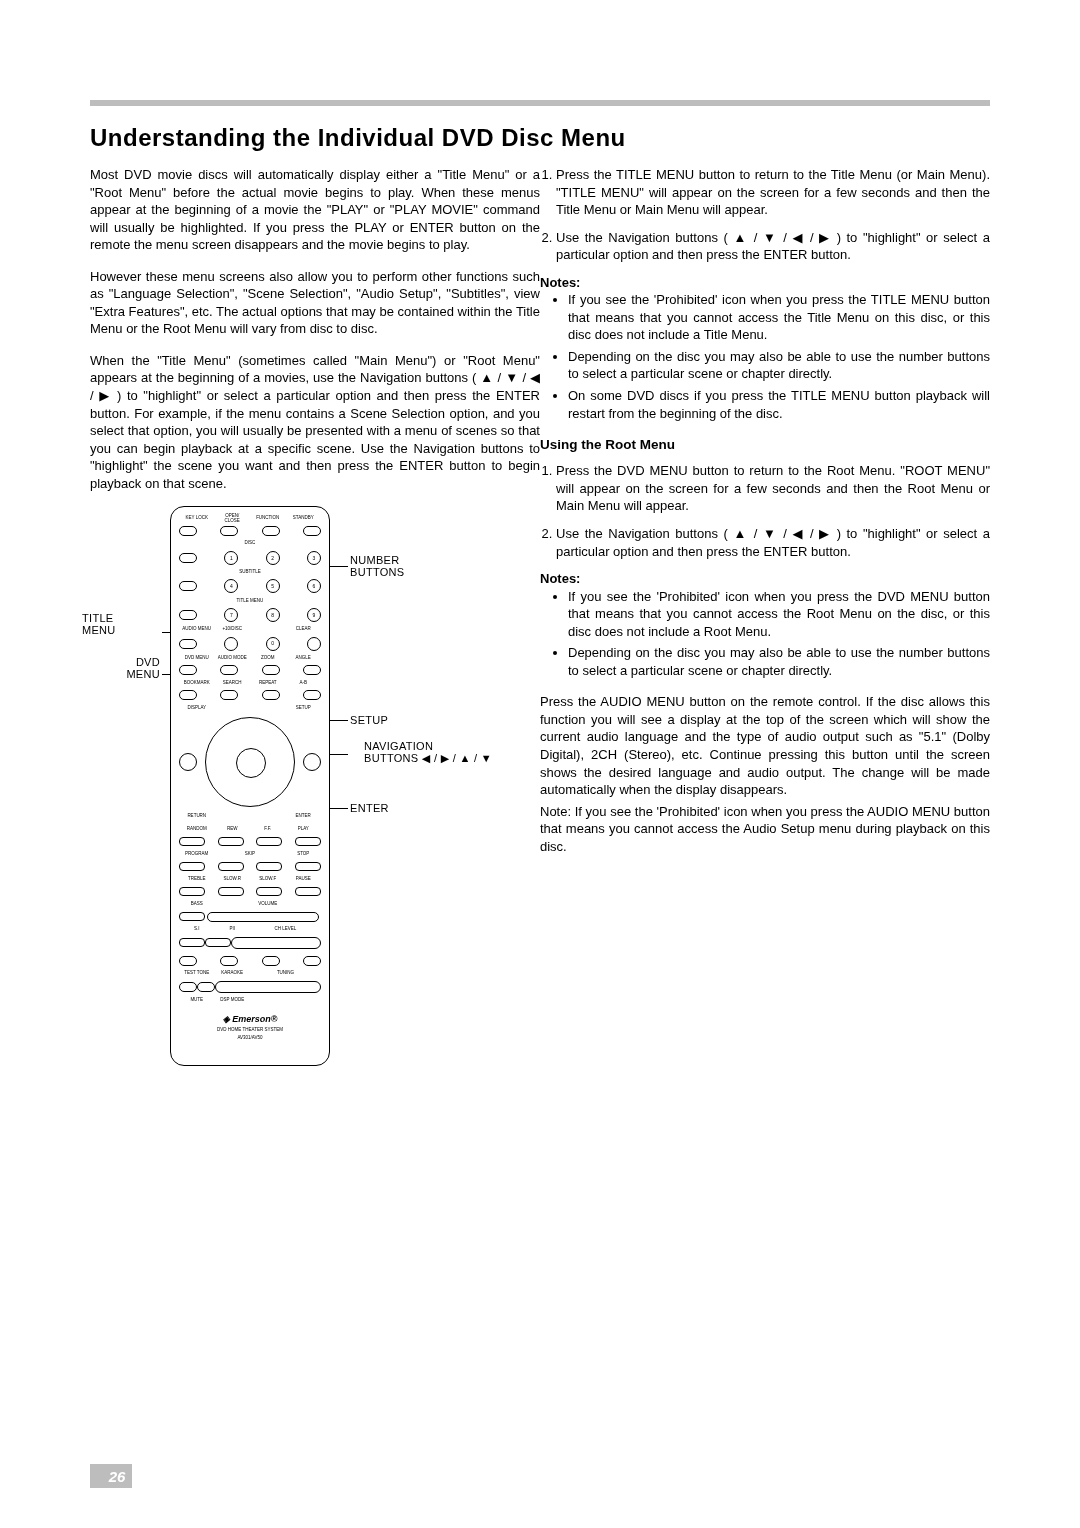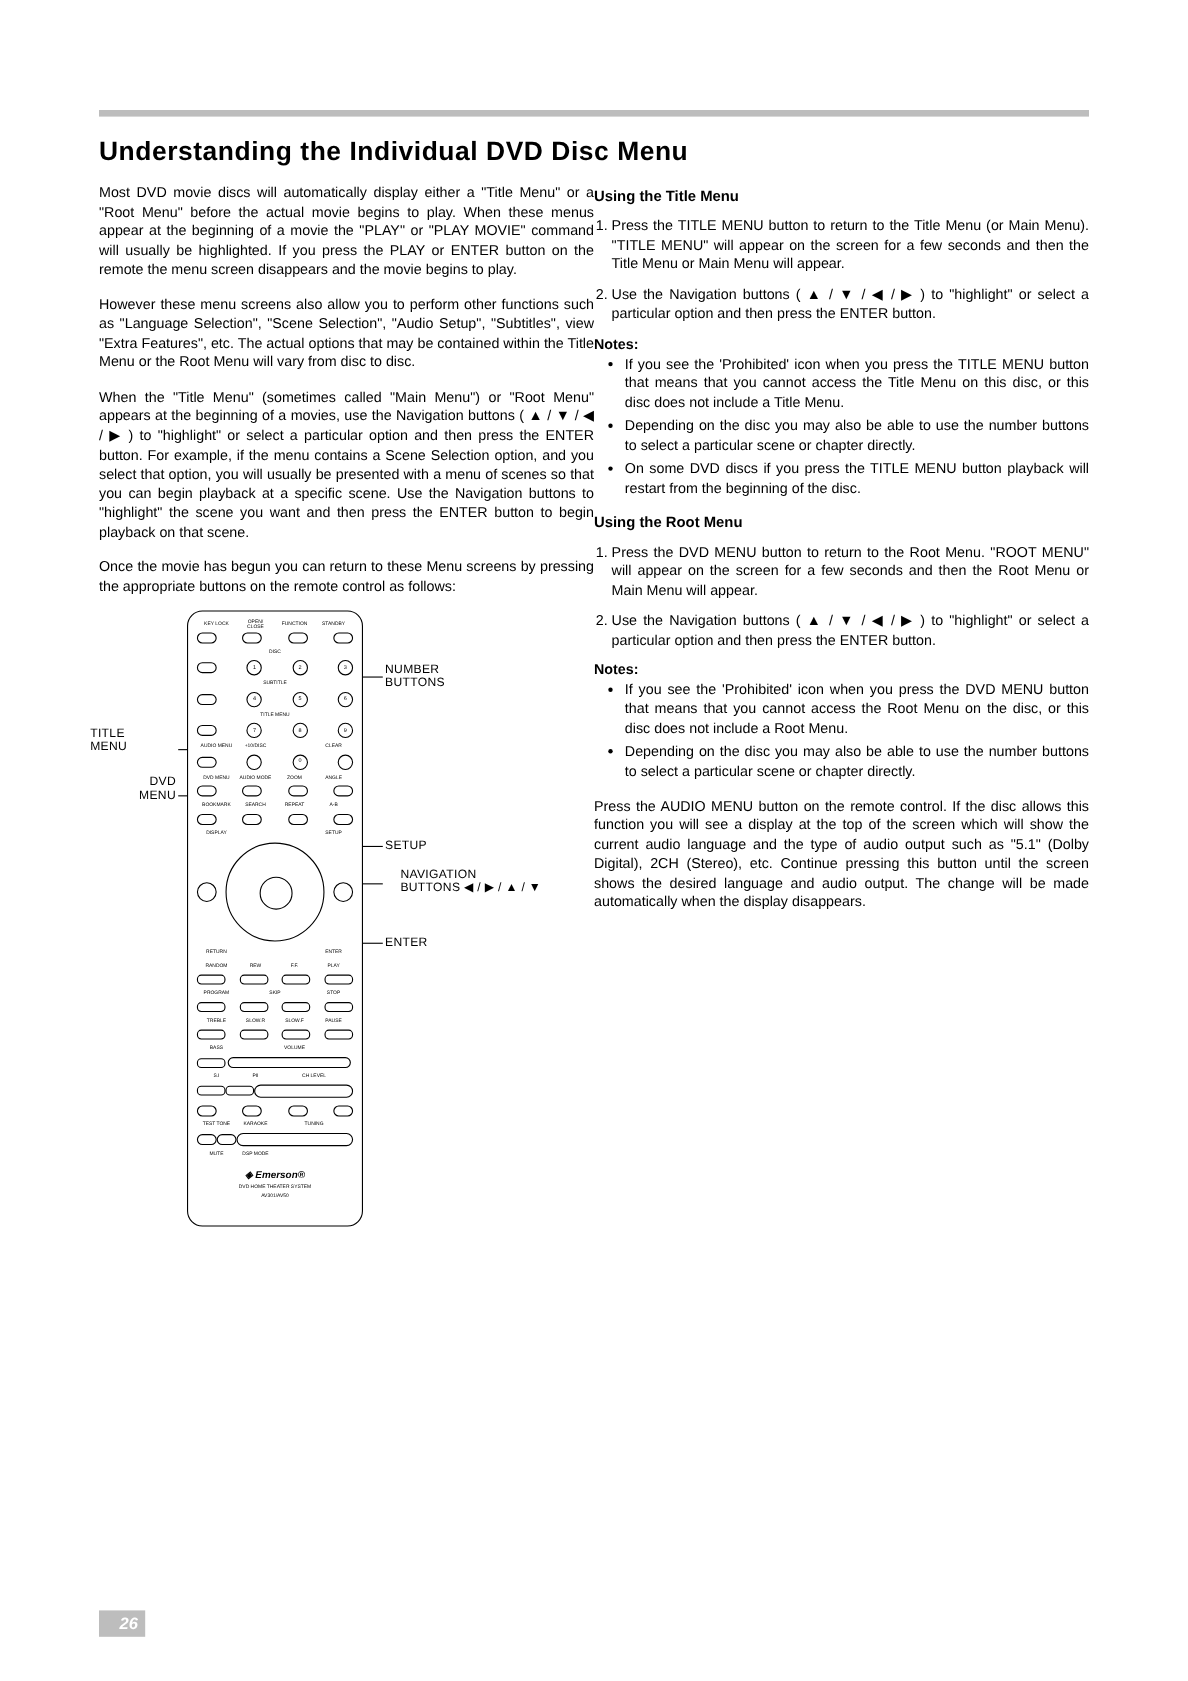--- a/index.html
+++ b/index.html
@@ -105,21 +105,20 @@
 <div class="hr"></div>
 
 <h1 class="title">Understanding the Individual DVD Disc Menu</h1>
 
 <div class="columns">
 
   <div class="col">
     <p>Most DVD movie discs will automatically display either a "Title Menu" or a "Root Menu" before the actual movie begins to play. When these menus appear at the beginning of a movie the "PLAY" or "PLAY MOVIE" command will usually be highlighted. If you press the PLAY or ENTER button on the remote the menu screen disappears and the movie begins to play.</p>
     <p>However these menu screens also allow you to perform other functions such as "Language Selection", "Scene Selection", "Audio Setup", "Subtitles", view "Extra Features", etc. The actual options that may be contained within the Title Menu or the Root Menu will vary from disc to disc.</p>
     <p>When the "Title Menu" (sometimes called "Main Menu") or "Root Menu" appears at the beginning of a movies, use the Navigation buttons ( ▲ / ▼ / ◀ / ▶ ) to "highlight" or select a particular option and then press the ENTER button. For example, if the menu contains a Scene Selection option, and you select that option, you will usually be presented with a menu of scenes so that you can begin playback at a specific scene. Use the Navigation buttons to "highlight" the scene you want and then press the ENTER button to begin playback on that scene.</p>
-    <p>Once the movie has begun you can return to these Menu screens by pressing the appropriate buttons on the remote control as follows:</p>
 
     <div class="remote-wrap">
 
       <div class="callout-group" style="left:-8px; top:106px; width:78px;">TITLE<br>MENU</div>
       <div class="callout-line" style="left:72px; top:126px; width:18px;"></div>
 
       <div class="callout-group" style="left:-8px; top:150px; text-align:right; width:78px;">DVD<br>MENU</div>
       <div class="callout-line" style="left:72px; top:168px; width:18px;"></div>
 
       <div class="callout-group" style="left:260px; top:48px;">NUMBER<br>BUTTONS</div>
@@ -305,21 +304,20 @@
             <span class="rlbl" style="flex:2"></span>
           </div>
         <div class="logo">◈ <span>Emerson</span>®</div>
         <div class="logosub">DVD HOME THEATER SYSTEM</div>
         <div class="logosub">AV301/AV50</div>
       </div>
     </div>
   </div>
 
   <div class="col">
-    <h3 class="sect">Using the Title Menu</h3>
     <ol class="steps">
       <li>Press the TITLE MENU button to return to the Title Menu (or Main Menu). "TITLE MENU" will appear on the screen for a few seconds and then the Title Menu or Main Menu will appear.</li>
       <li>Use the Navigation buttons ( ▲ / ▼ / ◀ / ▶ ) to "highlight" or select a particular option and then press the ENTER button.</li>
     </ol>
     <div class="noteslabel">Notes:</div>
     <ul class="bullets">
       <li>If you see the 'Prohibited' icon when you press the TITLE MENU button that means that you cannot access the Title Menu on this disc, or this disc does not include a Title Menu.</li>
       <li>Depending on the disc you may also be able to use the number buttons to select a particular scene or chapter directly.</li>
       <li>On some DVD discs if you press the TITLE MENU button playback will restart from the beginning of the disc.</li>
     </ul>
@@ -329,16 +327,17 @@
       <li>Press the DVD MENU button to return to the Root Menu. "ROOT MENU" will appear on the screen for a few seconds and then the Root Menu or Main Menu will appear.</li>
       <li>Use the Navigation buttons ( ▲ / ▼ / ◀ / ▶ ) to "highlight" or select a particular option and then press the ENTER button.</li>
     </ol>
     <div class="noteslabel">Notes:</div>
     <ul class="bullets">
       <li>If you see the 'Prohibited' icon when you press the DVD MENU button that means that you cannot access the Root Menu on the disc, or this disc does not include a Root Menu.</li>
       <li>Depending on the disc you may also be able to use the number buttons to select a particular scene or chapter directly.</li>
     </ul>
 
     <p>Press the AUDIO MENU button on the remote control. If the disc allows this function you will see a display at the top of the screen which will show the current audio language and the type of audio output such as "5.1" (Dolby Digital), 2CH (Stereo), etc. Continue pressing this button until the screen shows the desired language and audio output. The change will be made automatically when the display disappears.</p>
+    <p style="margin-top:-10px;">Note: If you see the 'Prohibited' icon when you press the AUDIO MENU button that means you cannot access the Audio Setup menu during playback on this disc.</p>
   </div>
 </div>
 
 <div class="pagefoot">26</div>
 
 </body></html>

